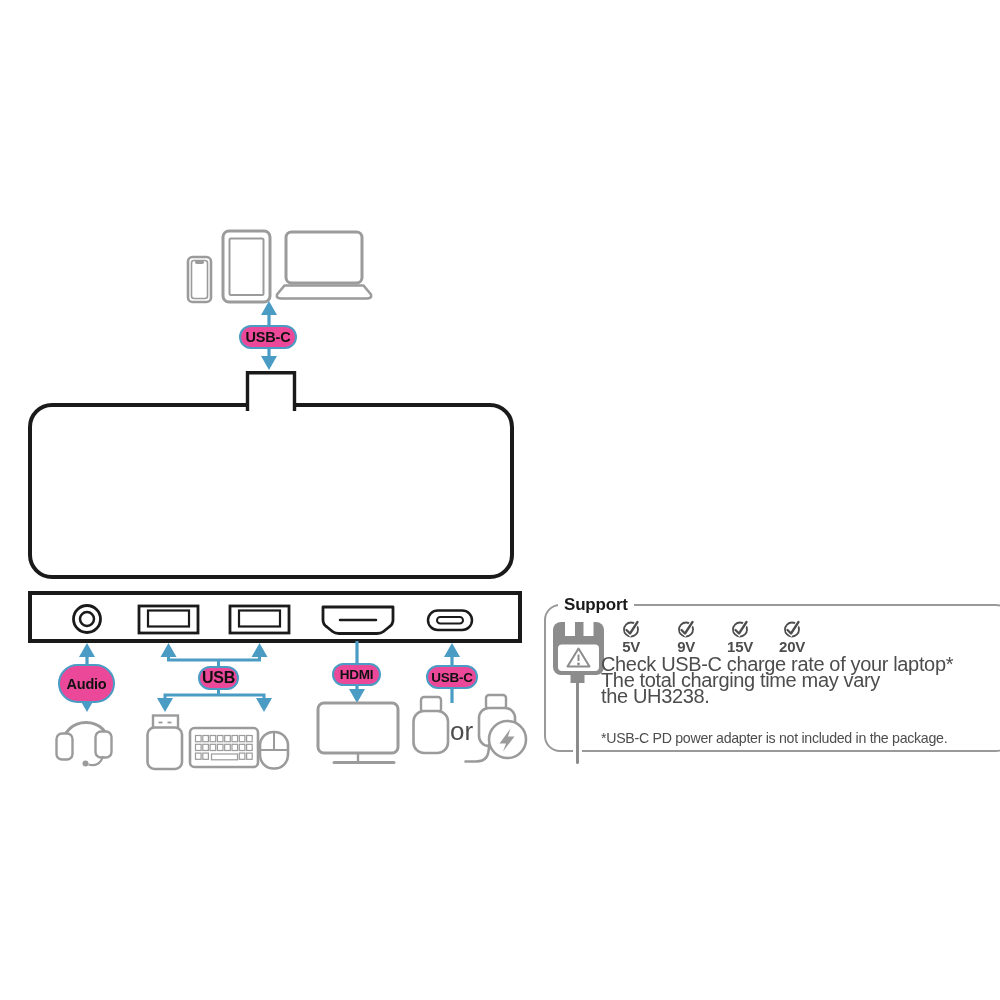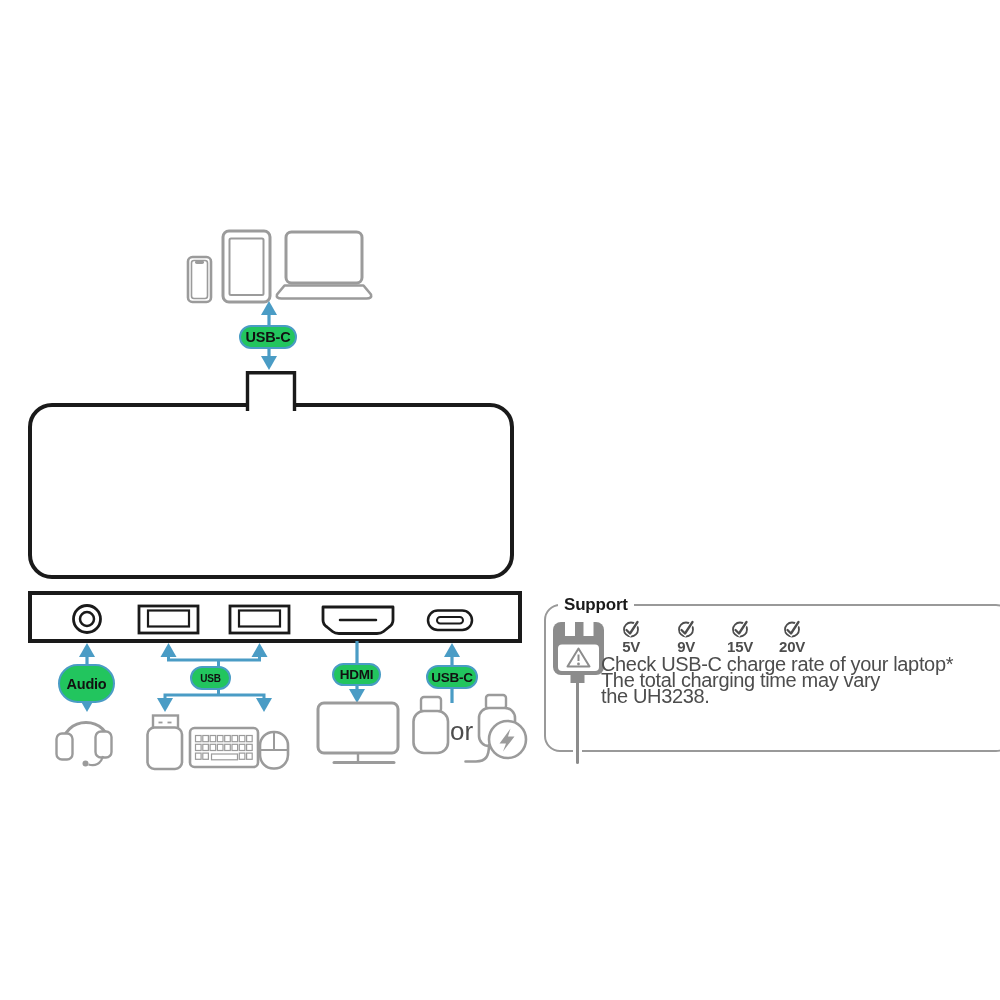--- a/index.html
+++ b/index.html
@@ -21,21 +21,21 @@
   .st-gn{stroke:var(--device-gray);fill:none;}
   .st-b{stroke:var(--accent-blue);fill:none;}
   .st-t{stroke:var(--text-gray);fill:none;}
   .st-tw{stroke:var(--text-gray);fill:#fff;}
   .st-w{stroke:#fff;fill:none;}
   .f-b{fill:var(--accent-blue);}
   .f-g{fill:var(--device-gray);}
   .f-a{fill:var(--adapter-gray);}
   .f-w{fill:#fff;}
   
-  .pill{position:absolute;z-index:3;box-sizing:border-box;background:#22c55e;
+  .pill{position:absolute;z-index:3;box-sizing:border-box;background:#ec4899;
         border:2.5px solid var(--accent-blue);border-radius:999px;
         display:flex;align-items:center;justify-content:center;
         font-weight:bold;color:#111;letter-spacing:-0.2px;}
   .or-text{position:absolute;z-index:3;font-size:26px;color:var(--text-gray);}
   
   .support-box{position:absolute;z-index:1;left:544px;top:604px;width:468px;height:148px;
                box-sizing:border-box;border:2.5px solid var(--panel-border-gray);
                border-radius:16px;background:#fff;}
   .support-legend{position:absolute;top:-11px;left:12px;background:#fff;padding:0 6px;
                   font-size:17px;font-weight:bold;color:#1a1a1a;line-height:20px;
@@ -58,20 +58,21 @@
   </div>
   <span class="volt" style="left:606px">5V</span>
   <span class="volt" style="left:661px">9V</span>
   <span class="volt" style="left:715px">15V</span>
   <span class="volt" style="left:767px">20V</span>
   <div class="support-desc">
     <div>Check USB-C charge rate of your laptop*</div>
     <div>The total charging time may vary</div>
     <div>the UH3238.</div>
   </div>
+  <div class="support-footnote">*USB-C PD power adapter is not included in the package.</div>
 
   <svg class="layer-svg" width="1000" height="1000" viewBox="0 0 1000 1000">
 
     <g>
       <rect class="st-g" x="188" y="257" width="23" height="45" rx="4.5" stroke-width="2.6"></rect>
       <rect class="st-gn" x="191.5" y="260.5" width="16" height="38" rx="2.5" stroke-width="1.6"></rect>
       <rect class="f-g" x="195" y="260.5" width="9" height="3.5" rx="1.75"></rect>
     </g>
     <g>
       <rect class="st-g" x="223" y="231" width="47" height="71" rx="6" stroke-width="3"></rect>
@@ -233,18 +234,18 @@
       <g>
         <circle class="st-tw" cx="792" cy="629.5" r="7" stroke-width="1.8"></circle>
         <path class="st-w" d="M787.5,630 L791,633.5 L798.5,622" stroke-width="4.5"></path>
         <path class="st-t" d="M787.5,630 L791,633.5 L798.5,622" stroke-width="2.3" stroke-linecap="round" stroke-linejoin="round"></path>
       </g>
     </g>
   </svg>
 
   <div class="pill" style="left:239px;top:325px;width:58px;height:24px;font-size:14.5px">USB-C</div>
   <div class="pill" style="left:58px;top:664px;width:57px;height:39px;font-size:14.5px">Audio</div>
-  <div class="pill" style="left:190px;top:666px;width:41px;height:24px;font-size:10px">USB</div>
+  <div class="pill" style="left:198px;top:666px;width:41px;height:24px;font-size:16px">USB</div>
   <div class="pill" style="left:332px;top:663px;width:49px;height:23px;font-size:13.5px">HDMI</div>
   <div class="pill" style="left:426px;top:665px;width:52px;height:24px;font-size:13.5px">USB-C</div>
   <span class="or-text" style="left:450px;top:716px">or</span>
 
 </div>
 
 </body></html>

